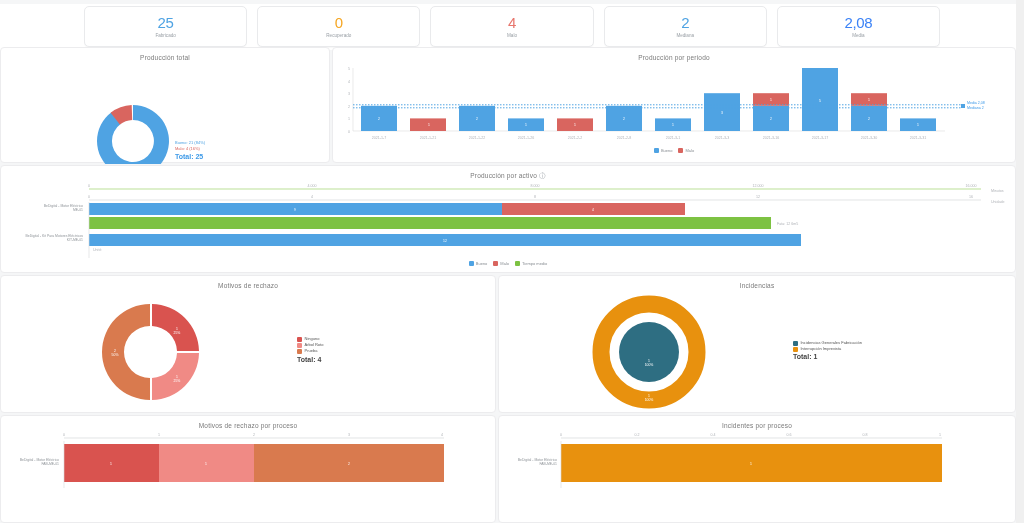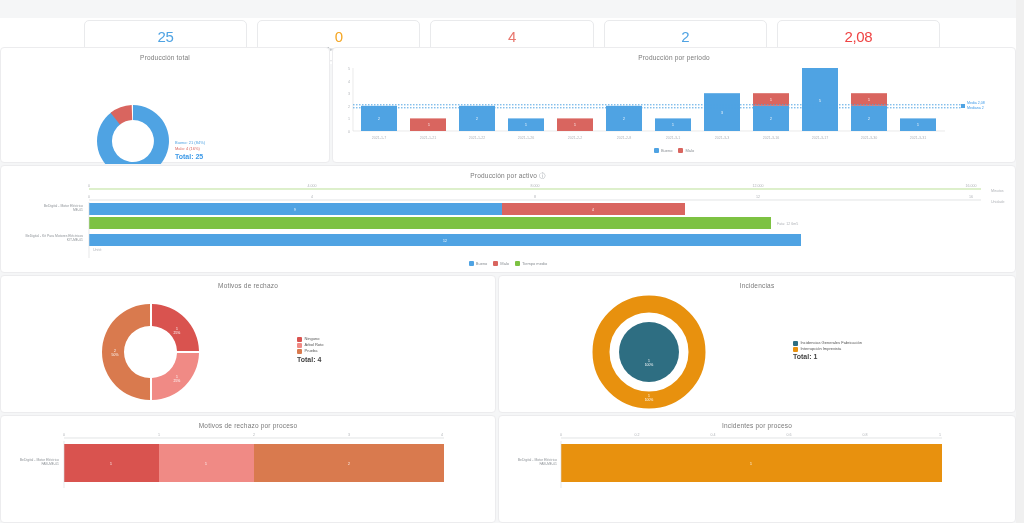--- a/index.html
+++ b/index.html
@@ -7,21 +7,21 @@
   body {
     font-family: "Liberation Sans", sans-serif;
     background: #ffffff;
     color: #555;
     font-size: 10px;
   }
   .page { position: relative; width: 1024px; height: 523px; background: #f5f6f7; }
 
   
   .kpi-row {
-    position: absolute; left: 0; top: 18px; width: 1024px; height: 46px;
+    position: absolute; left: 0; top: 4px; width: 1024px; height: 46px;
     display: flex; align-items: stretch; padding: 2px 84px 3px 84px; gap: 10px;
     background: #ffffff;
   }
   .kpi-card {
     flex: 1 1 0; background: #fff; border: 1px solid #e9eaec; border-radius: 5px;
     display: flex; flex-direction: column; align-items: center; justify-content: center;
     box-shadow: 0 1px 1px rgba(0,0,0,0.03);
   }
   .kpi-value { font-size: 15px; line-height: 16px; font-weight: 400; letter-spacing: -0.3px; }
   .kpi-label { font-size: 4.6px; line-height: 7px; color: #9aa0a6; margin-top: 1px; }
@@ -65,21 +65,21 @@
     </div>
     <div class="kpi-card">
       <div class="kpi-value" style="color:#e8766d">4</div>
       <div class="kpi-label">Malo</div>
     </div>
     <div class="kpi-card">
       <div class="kpi-value" style="color:#4fa3e3">2</div>
       <div class="kpi-label">Mediana</div>
     </div>
     <div class="kpi-card">
-      <div class="kpi-value" style="color:#ef4444">2,08</div>
+      <div class="kpi-value" style="color:#3b82f6">2,08</div>
       <div class="kpi-label">Media</div>
     </div>
   </div>
 
   <div class="panel" style="left:0px; top:47px; width:330px; height:116px;">
     <div class="panel-title">Producción total</div>
 
     <svg width="330" height="116" style="position:absolute;left:0;top:0;">
 
       <g transform="translate(132,93)">

